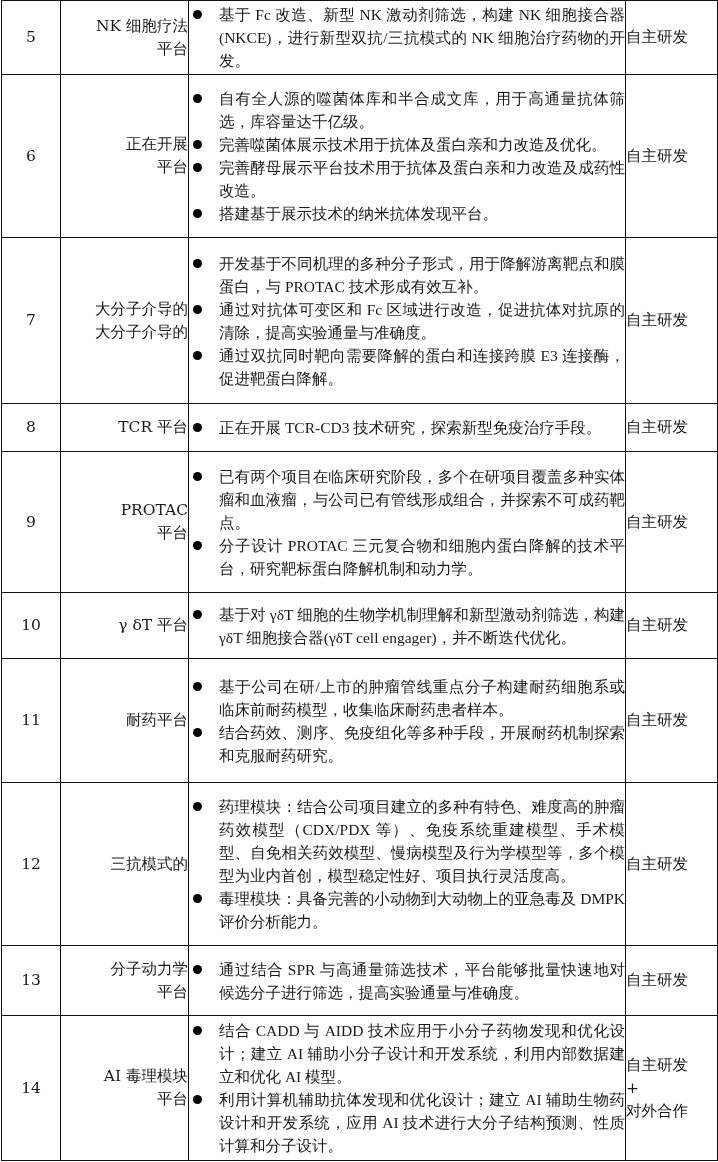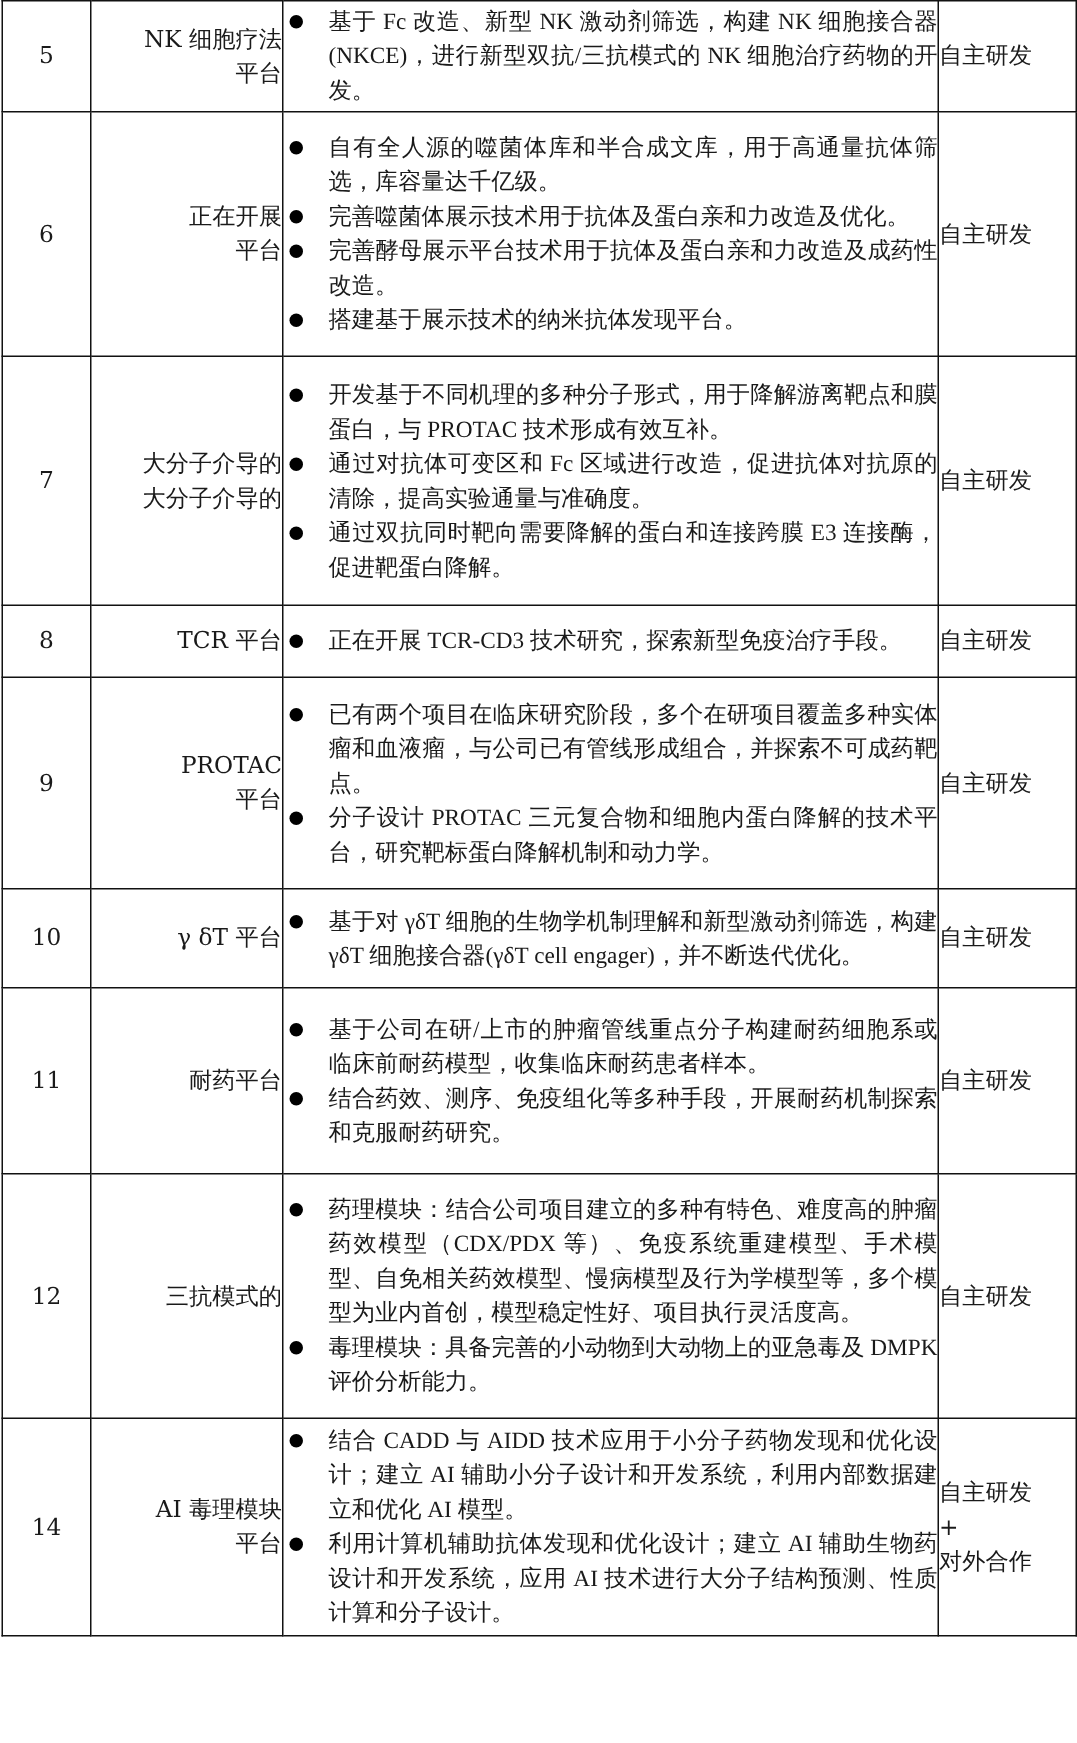--- a/index.html
+++ b/index.html
@@ -174,20 +174,35 @@
     <td class="desc">
       <ul class="bullets">
             <li>药理模块：结合公司项目建立的多种有特色、难度高的肿瘤药效模型（CDX/PDX 等）、免疫系统重建模型、手术模型、自免相关药效模型、慢病模型及行为学模型等，多个模型为业内首创，模型稳定性好、项目执行灵活度高。</li>
             <li>毒理模块：具备完善的小动物到大动物上的亚急毒及 DMPK 评价分析能力。</li>
           </ul>
     </td>
     <td class="mode">
           <span class="mode-line">自主研发</span>
         </td>
   </tr>
+      <tr style="height: 70px;">
+    <td class="no">13</td>
+    <td class="name">
+          <span class="name-line">分子动力学</span>
+          <span class="name-line">平台</span>
+        </td>
+    <td class="desc">
+      <ul class="bullets">
+            <li>通过结合 SPR 与高通量筛选技术，平台能够批量快速地对候选分子进行筛选，提高实验通量与准确度。</li>
+          </ul>
+    </td>
+    <td class="mode">
+          <span class="mode-line">自主研发</span>
+        </td>
+  </tr>
       <tr style="height: 145px;">
     <td class="no">14</td>
     <td class="name">
           <span class="name-line">AI 毒理模块</span>
           <span class="name-line">平台</span>
         </td>
     <td class="desc">
       <ul class="bullets">
             <li>结合 CADD 与 AIDD 技术应用于小分子药物发现和优化设计；建立 AI 辅助小分子设计和开发系统，利用内部数据建立和优化 AI 模型。</li>
             <li>利用计算机辅助抗体发现和优化设计；建立 AI 辅助生物药设计和开发系统，应用 AI 技术进行大分子结构预测、性质计算和分子设计。</li>

